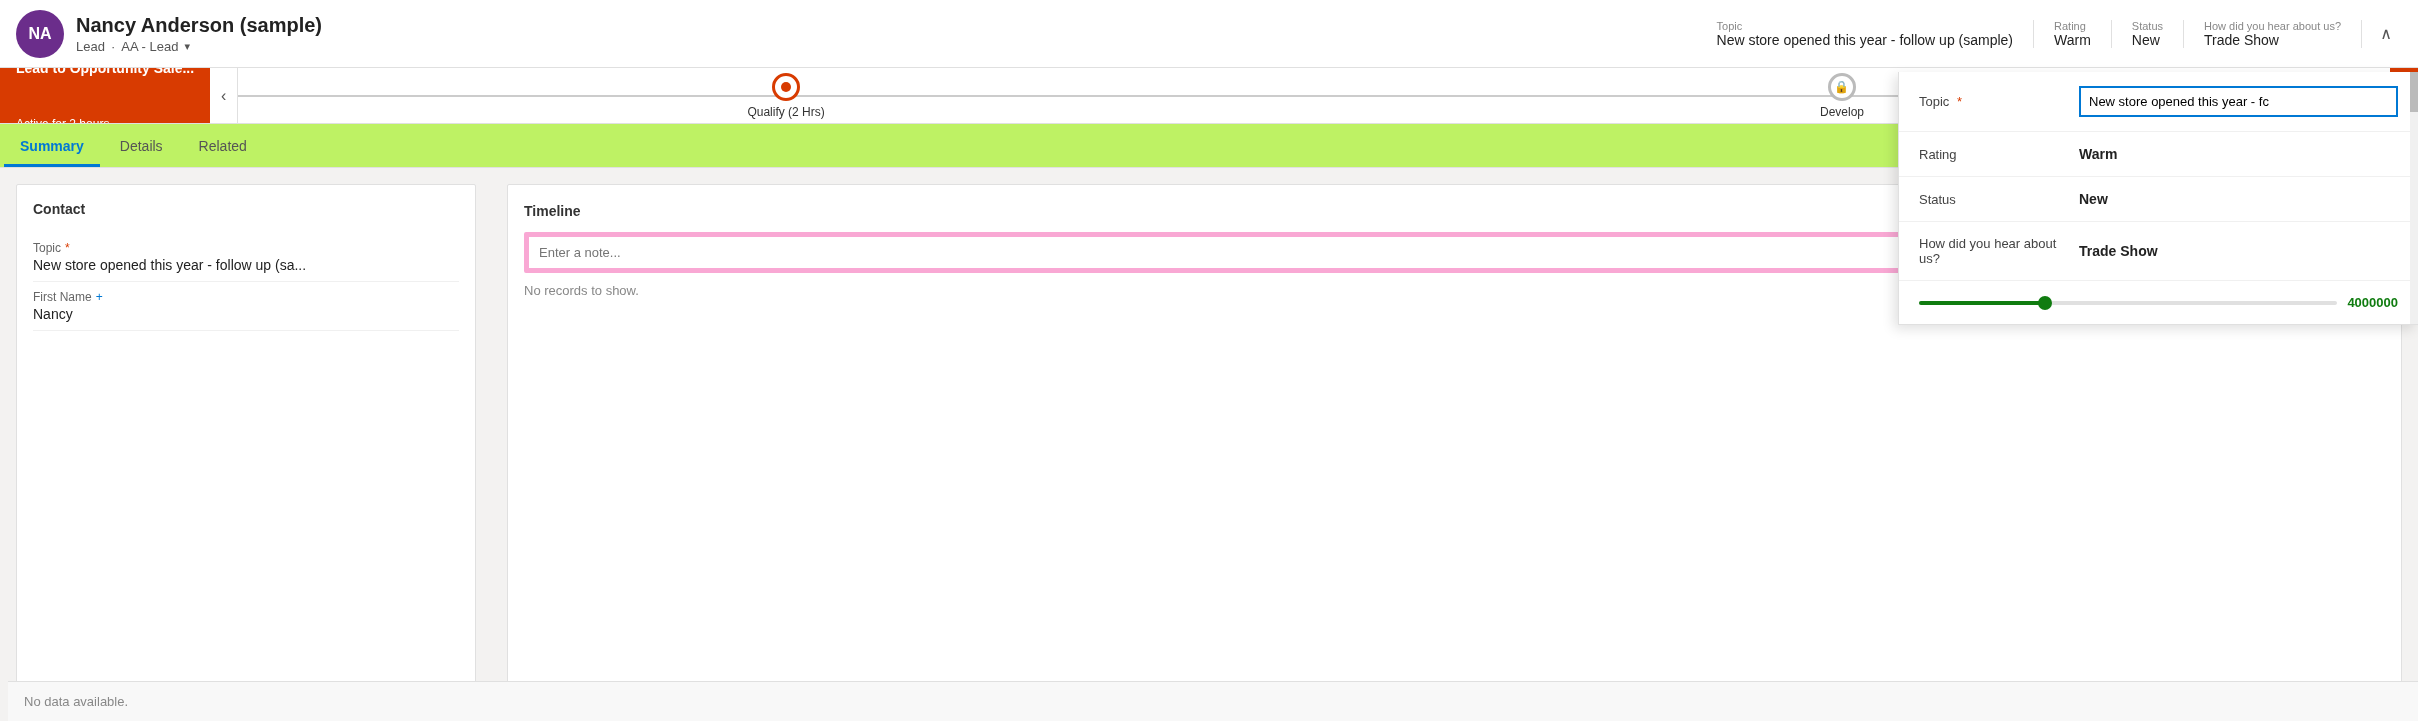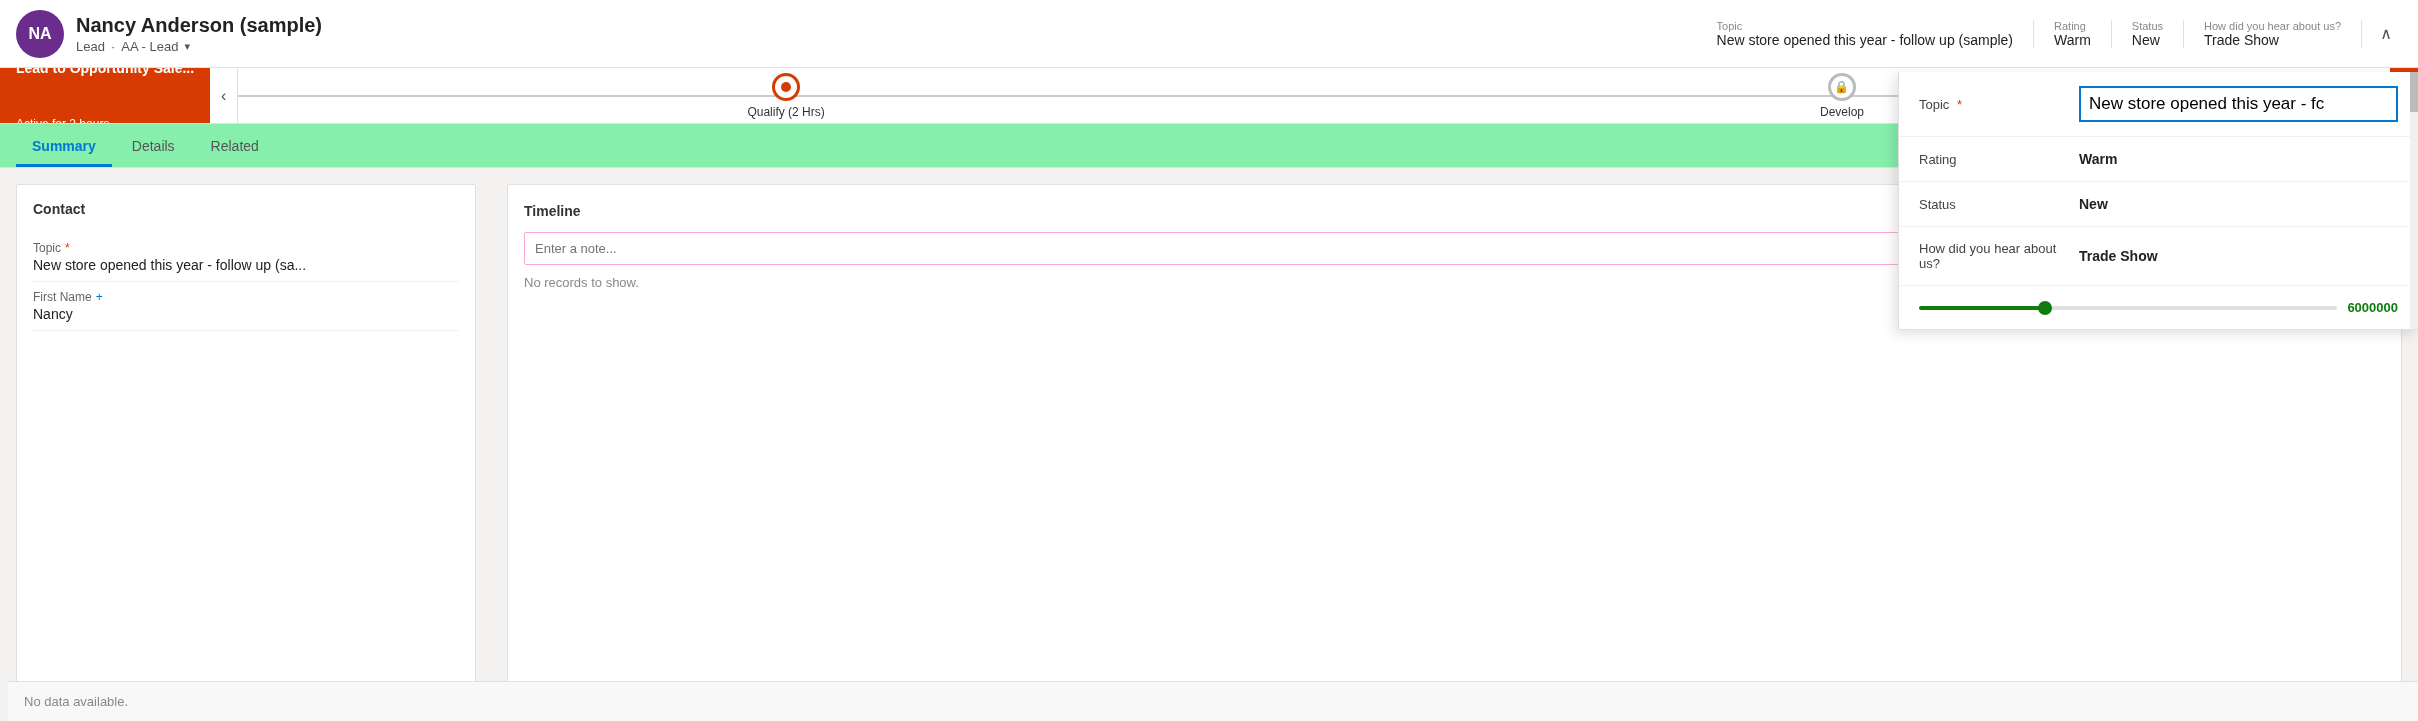--- a/index.html
+++ b/index.html
@@ -125,23 +125,23 @@
     }
     .stage-step-label { font-size: 12px; color: #333; }
     .stage-next-btn {
       width: 28px; height: 56px; display: flex; align-items: center; justify-content: center;
       cursor: pointer; color: #fff; background: #d83b01; border: none; font-size: 16px;
       flex-shrink: 0;
     }
 
     
     .tabs-bar {
-      background: #86efac;
+      background: #bef264;
       display: flex; align-items: flex-end;
-      padding: 0 16px;
+      padding: 0 4px;
       border-bottom: 1px solid #e0e0e0;
       height: 44px;
     }
     .tab-item {
       padding: 10px 16px;
       font-size: 14px;
       color: #555;
       cursor: pointer;
       border-bottom: 3px solid transparent;
       margin-right: 4px;
@@ -186,21 +186,21 @@
       padding: 16px;
     }
     .timeline-header {
       display: flex; align-items: center; justify-content: space-between;
       margin-bottom: 12px;
     }
     .timeline-title { font-size: 14px; font-weight: 600; }
     .timeline-actions { display: flex; gap: 12px; }
     .timeline-btn { cursor: pointer; color: #555; font-size: 16px; border: none; background: none; }
     .timeline-input {
-      width: 100%; border: 1px solid #f9a8d4; border-radius: 2px;
+      width: 100%; border: 5px solid #f9a8d4; border-radius: 2px;
       padding: 8px 10px; font-size: 13px; color: #aaa;
       margin-bottom: 10px;
     }
     .timeline-empty { font-size: 13px; color: #888; }
 
     
     .popup-panel {
       position: fixed;
       top: 72px;
       right: 0;
@@ -218,21 +218,21 @@
       border-bottom: 1px solid #f0f0f0;
     }
     .popup-label {
       width: 160px; font-size: 13px; color: #444; flex-shrink: 0;
     }
     .popup-value {
       flex: 1; font-size: 14px; font-weight: 600; color: #222;
     }
     .popup-input {
       flex: 1; border: 2px solid #0078d4; padding: 6px 8px;
-      font-size: 17px; outline: none;
+      font-size: 13px; outline: none;
     }
     .popup-row-revenue {
       display: flex; flex-direction: column;
       padding: 14px 20px;
     }
     .popup-label-revenue { font-size: 13px; color: #444; margin-bottom: 8px; }
     .slider-container { display: flex; align-items: center; gap: 10px; }
     .slider-track {
       flex: 1; height: 4px; background: #e0e0e0; border-radius: 2px;
       position: relative;
@@ -391,21 +391,21 @@
     <div class="popup-label">How did you hear about us?</div>
     <div class="popup-value">Trade Show</div>
   </div>
 
   <div class="popup-row-revenue">
     <div class="slider-container">
       <div class="slider-track">
         <div class="slider-fill"></div>
         <div class="slider-thumb"></div>
       </div>
-      <span class="slider-value">6000000</span>
+      <span class="slider-value">4000000</span>
     </div>
   </div>
 
   <div class="popup-scrollbar">
     <div class="popup-scrollbar-thumb"></div>
   </div>
 </div>
 
 <div class="no-data-bar">
   <span>No data available.</span>

